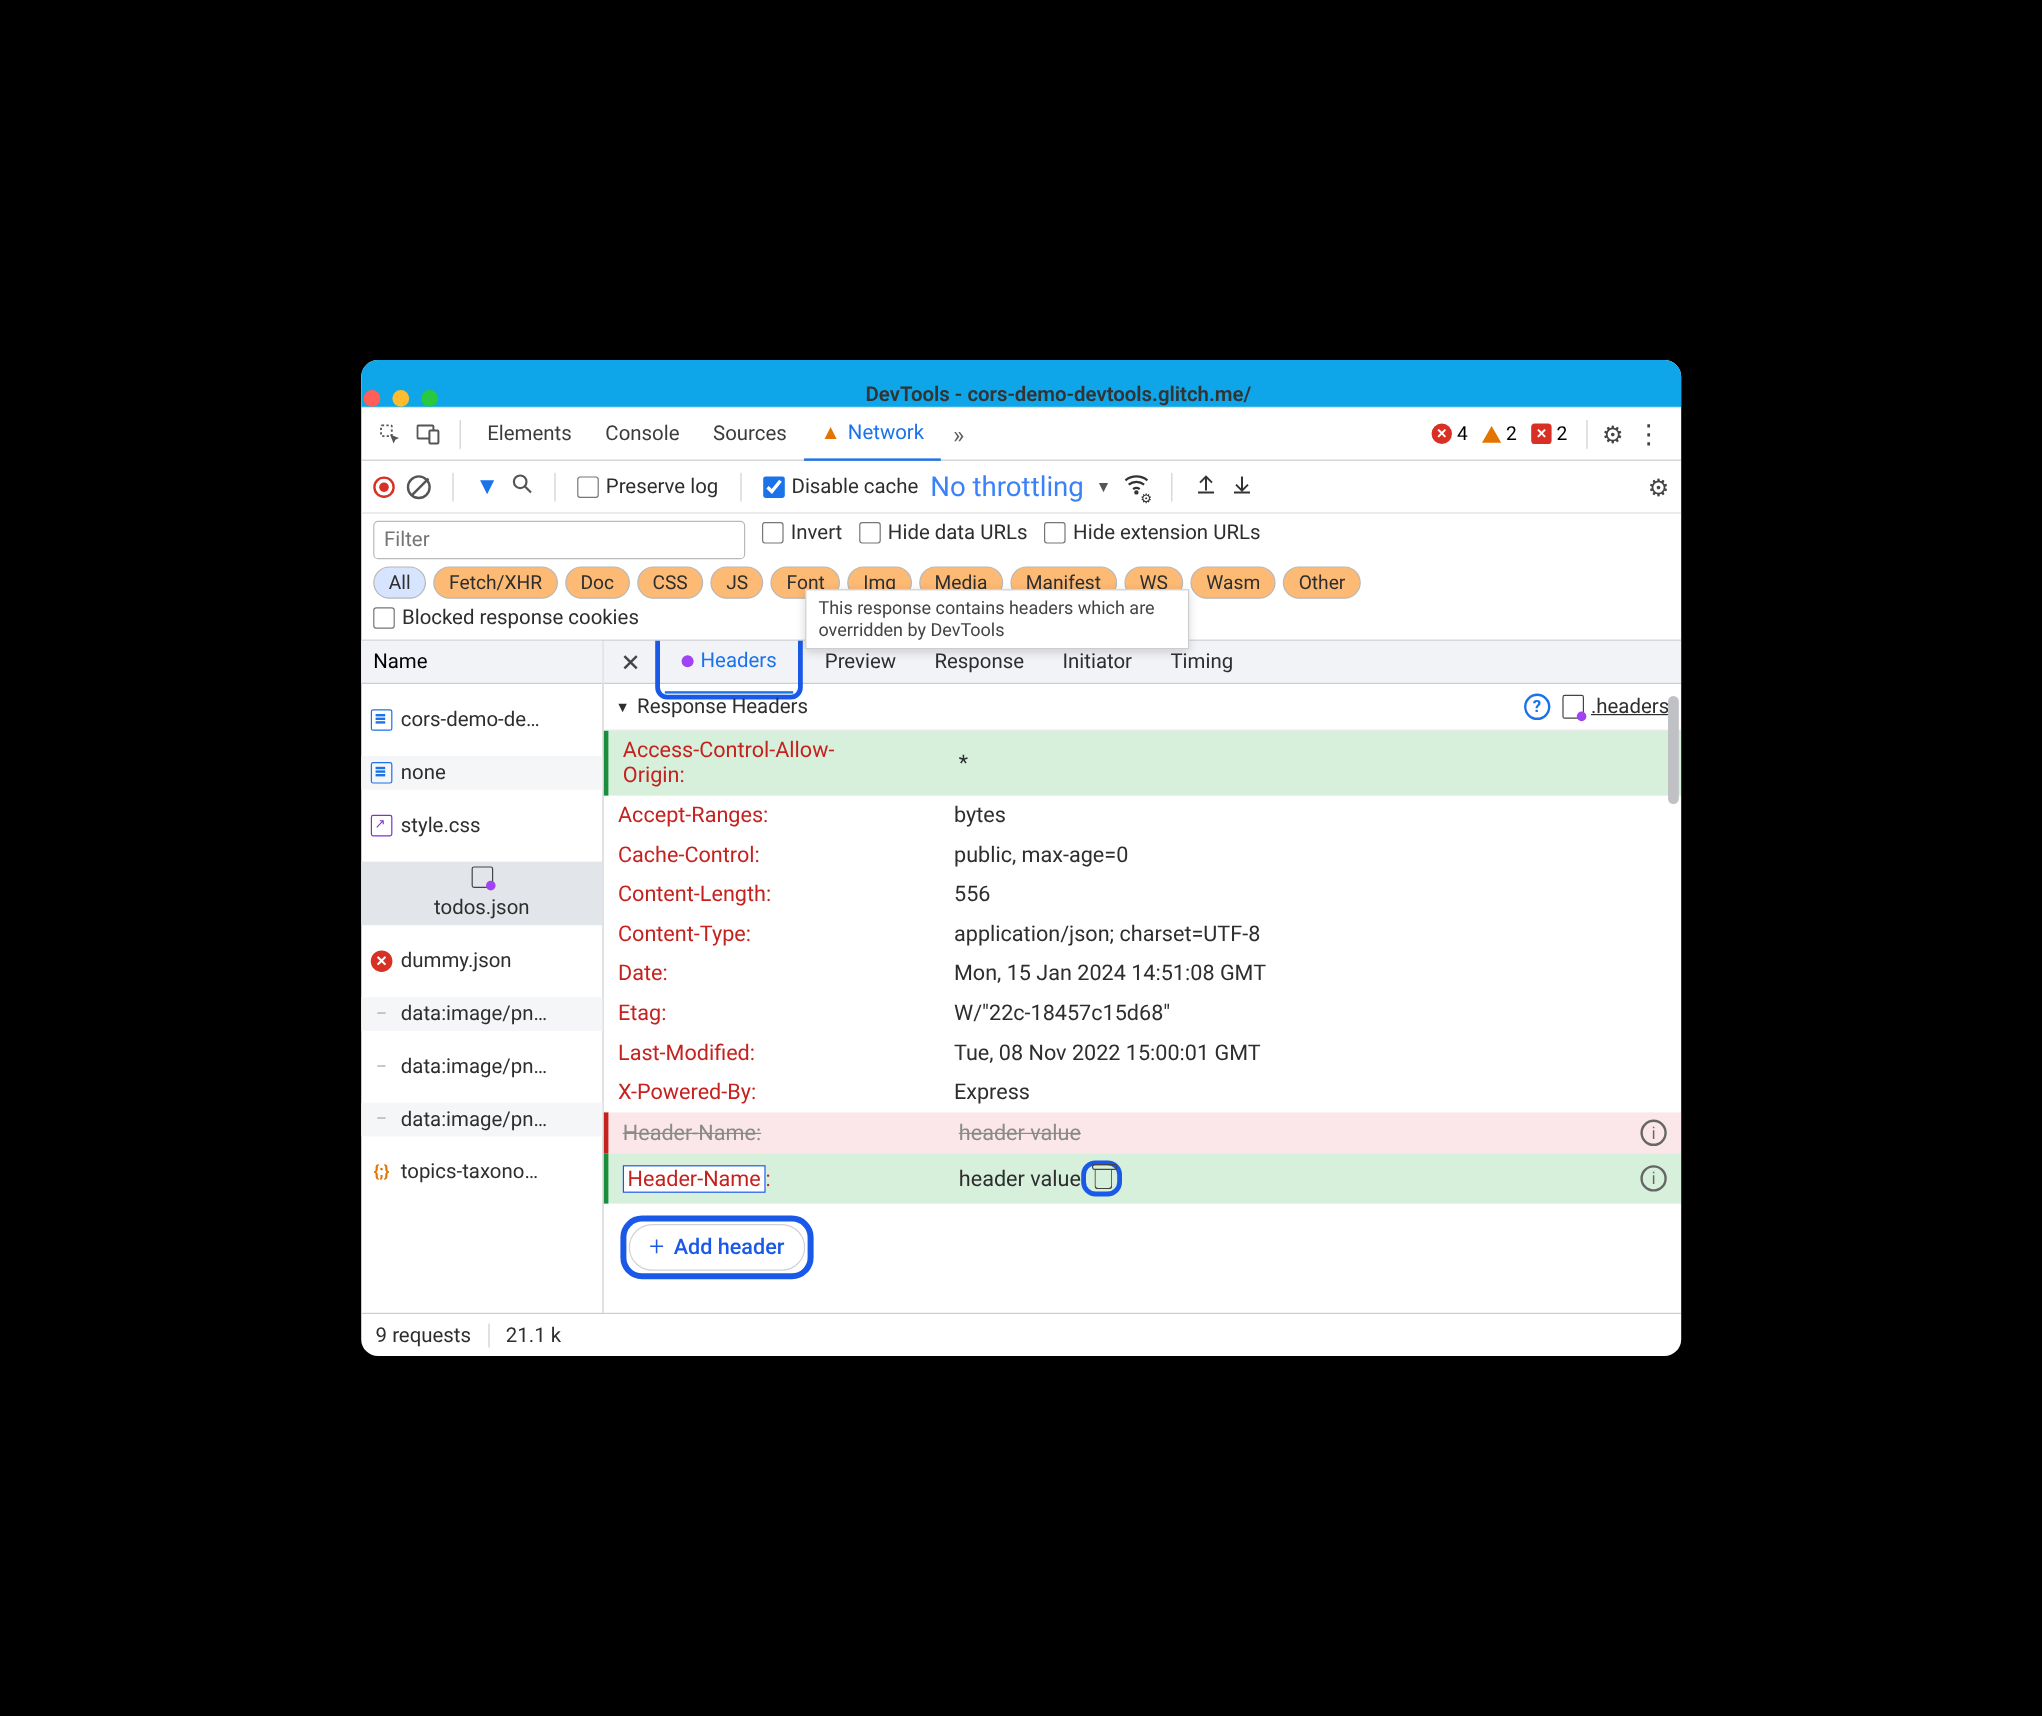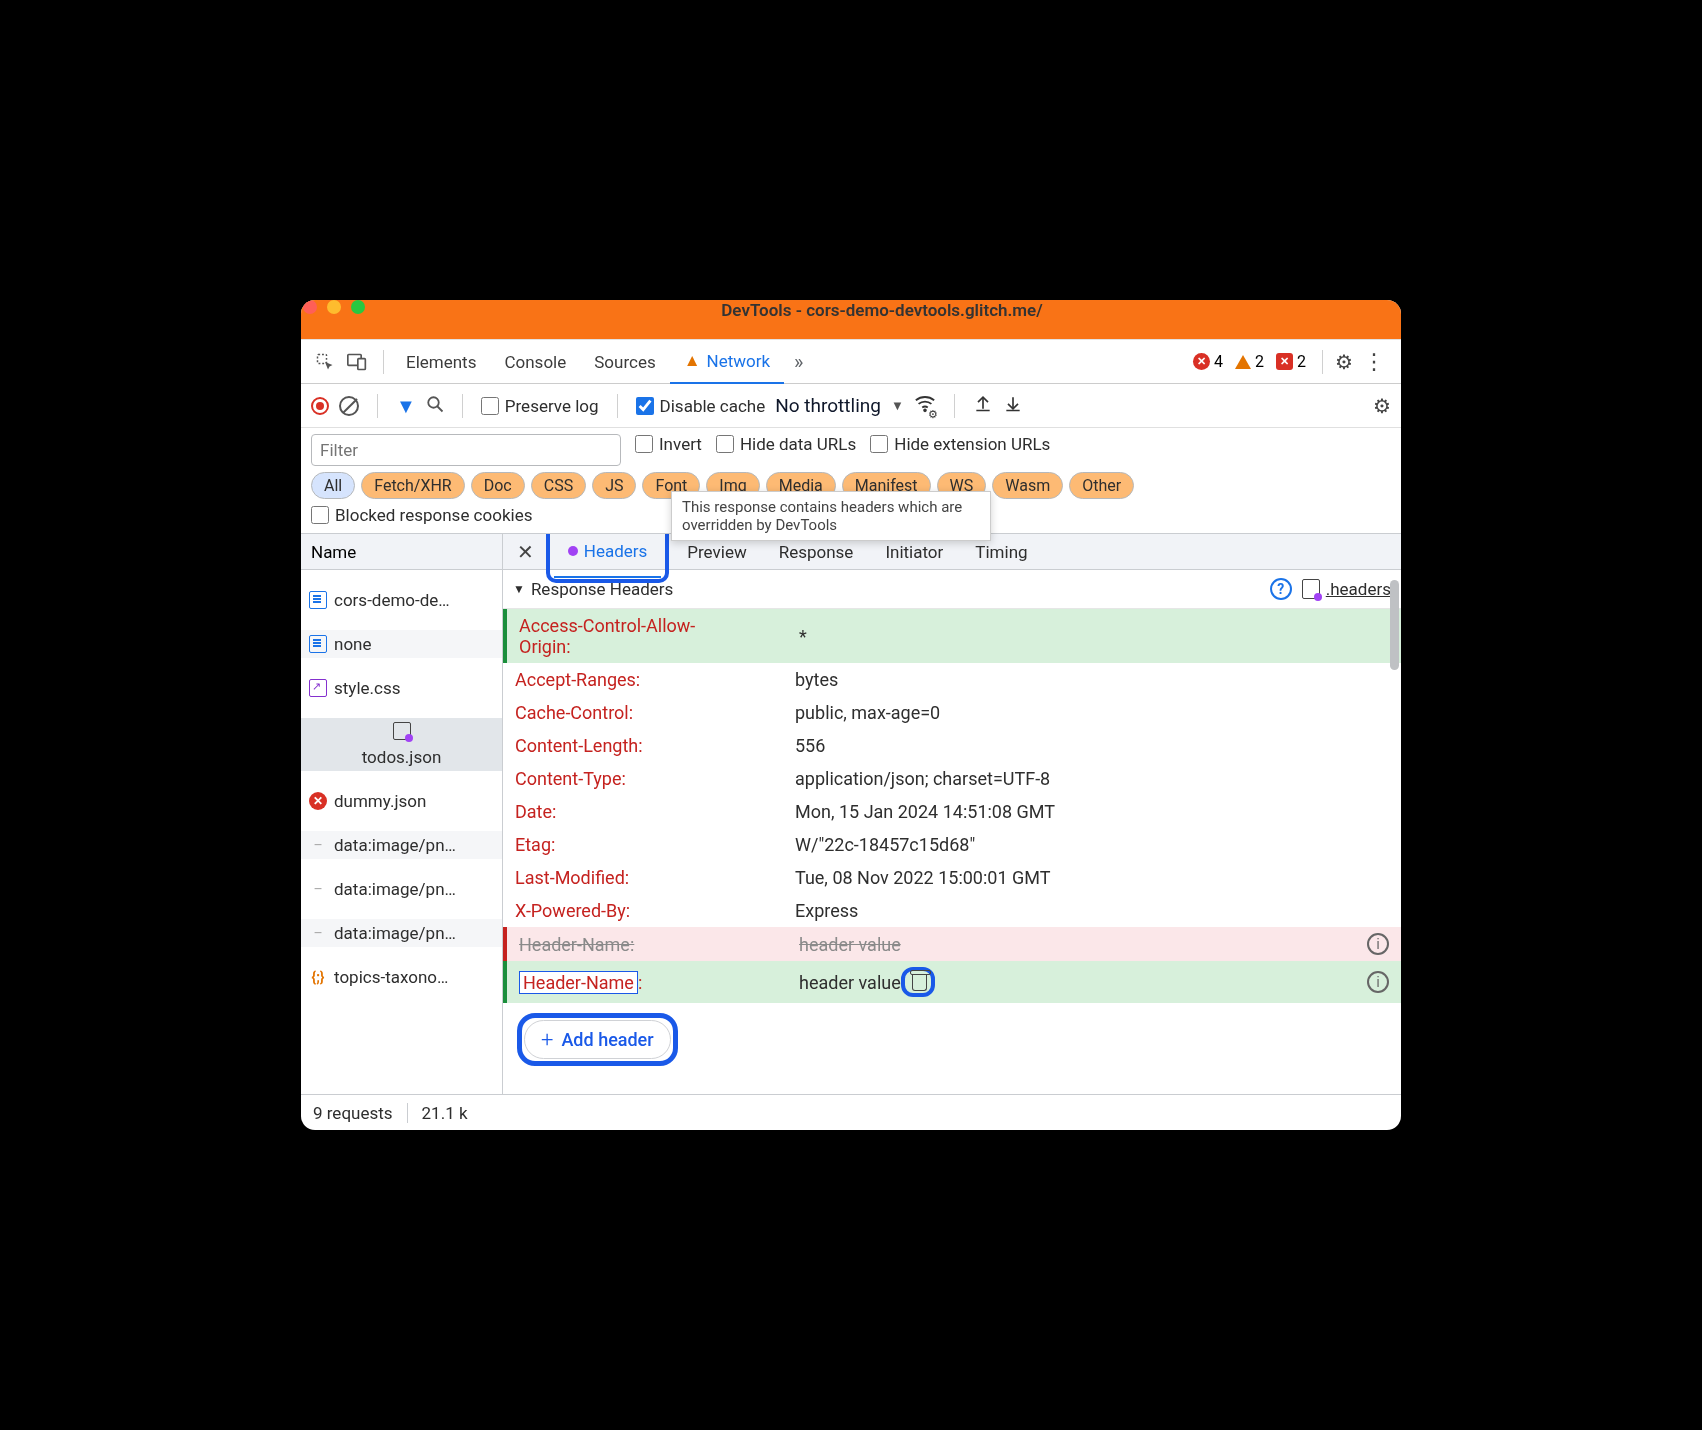--- a/index.html
+++ b/index.html
@@ -1,18 +1,18 @@
 <!DOCTYPE html>
 <html><head>
 <meta charset="utf-8">
 <style>
 * { box-sizing: border-box; margin: 0; padding: 0; font-family: -apple-system, BlinkMacSystemFont, "Segoe UI", Roboto, Helvetica, Arial, sans-serif; }
 body { background: #000; width: 1702px; height: 1430px; display:flex; align-items:center; justify-content:center; }
 .window { width: 1100px; background: #fff; border-radius: 14px; overflow: hidden; box-shadow: 0 30px 80px rgba(0,0,0,.4); position:relative; }
-.titlebar { height: 40px; display:flex; align-items:flex-start; padding: 0 2px; border-bottom:1px solid #e2e2e2; background:#f97316; }
+.titlebar { height: 40px; display:flex; align-items:flex-end; padding: 0 2px; border-bottom:1px solid #e2e2e2; background:#0ea5e9; }
 .traffic { display:flex; gap:10px; }
 .tl { width:14px; height:14px; border-radius:50%; }
 .tl.red{background:#ff5f57;} .tl.yel{background:#febc2e;} .tl.grn{background:#28c840;}
 .titletext { flex:1; text-align:center; font-size:17px; font-weight:600; color:#333; }
 
 .maintabs { display:flex; align-items:center; height:44px; border-bottom:1px solid #ccc; padding:0 10px; gap:0; }
 .tool-icon { width:28px; height:28px; display:flex; align-items:center; justify-content:center; color:#555; margin-right:4px; cursor:pointer;}
 .divider-v { width:1px; height:24px; background:#d0d0d0; margin:0 8px;}
 .maintabs .tab { font-size:17px; color:#3c3c3c; padding:0 14px; height:44px; display:flex; align-items:center; cursor:pointer;}
 .maintabs .tab.active { color:#1a73e8; border-bottom:2px solid #1a73e8; }
@@ -175,21 +175,21 @@
     <div class="divider-v"></div>
     <label class="chk">
         <input type="checkbox" style="">
         <span>Preserve log</span>
       </label>
     <div class="divider-v"></div>
     <label class="chk">
         <input type="checkbox" checked="" style="">
         <span>Disable cache</span>
       </label>
-    <span style="font-size:19px;color:#0f172a;">No throttling</span>
+    <span style="font-size:23px;color:#3b82f6;">No throttling</span>
     <span class="throttle-caret">▼</span>
     <span class="wifi">
       <svg width="22" height="22" viewBox="0 0 24 24" fill="none" stroke="#333" stroke-width="2">
           <path d="M2 9 a16 16 0 0 1 20 0"></path>
           <path d="M5 13 a11 11 0 0 1 14 0"></path>
           <path d="M9 17 a5 5 0 0 1 6 0"></path>
           <circle cx="12" cy="20" r="1" fill="#333"></circle>
         </svg>
       <span class="wifi-gear">⚙</span>
     </span>

